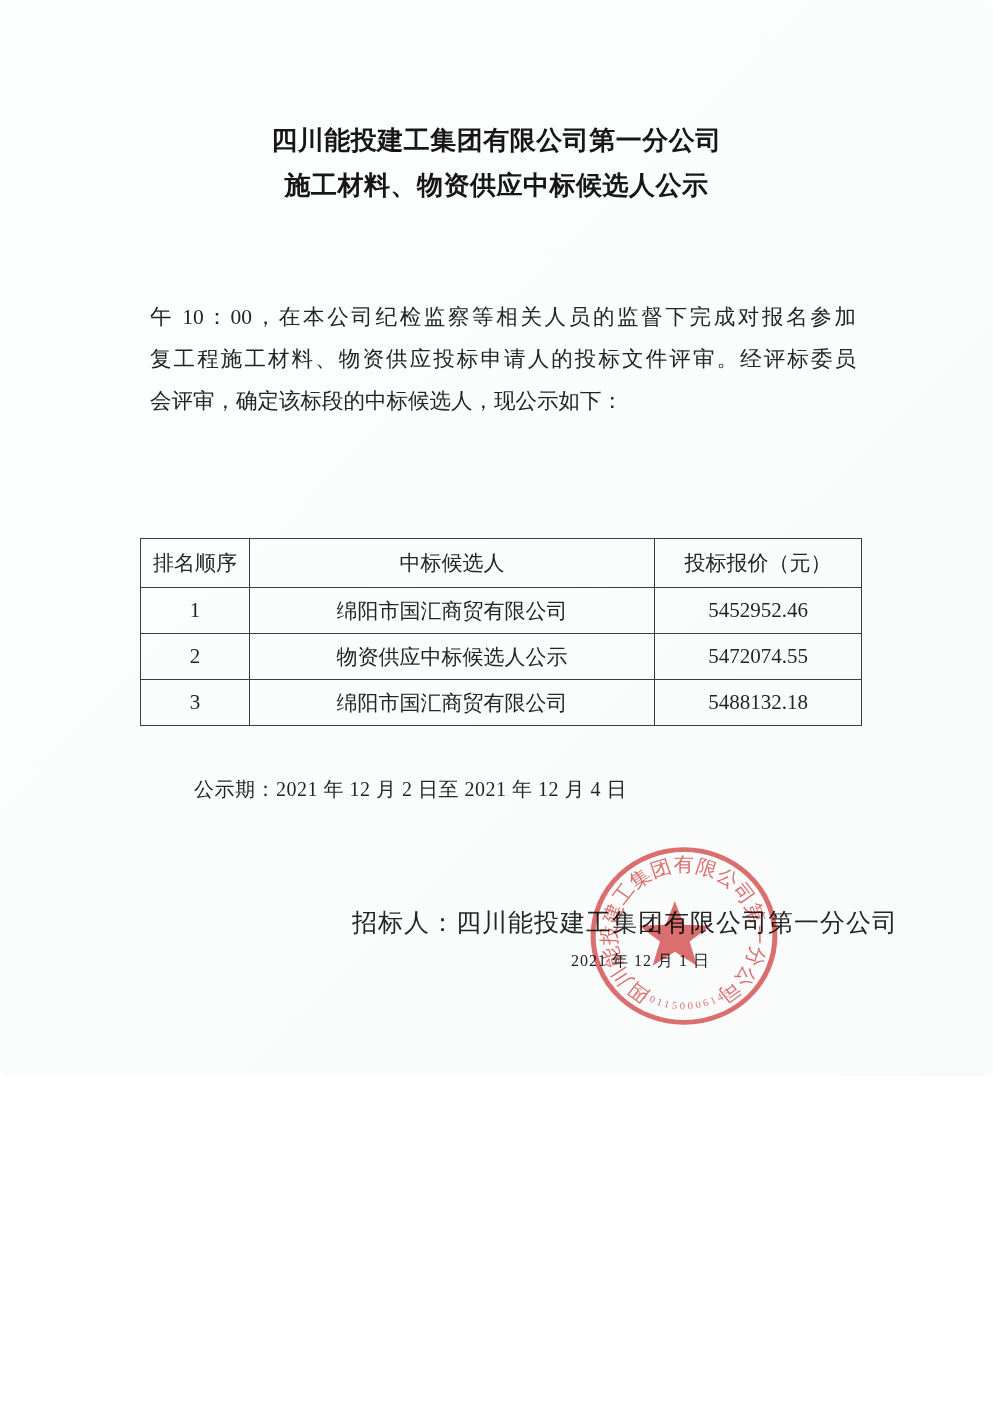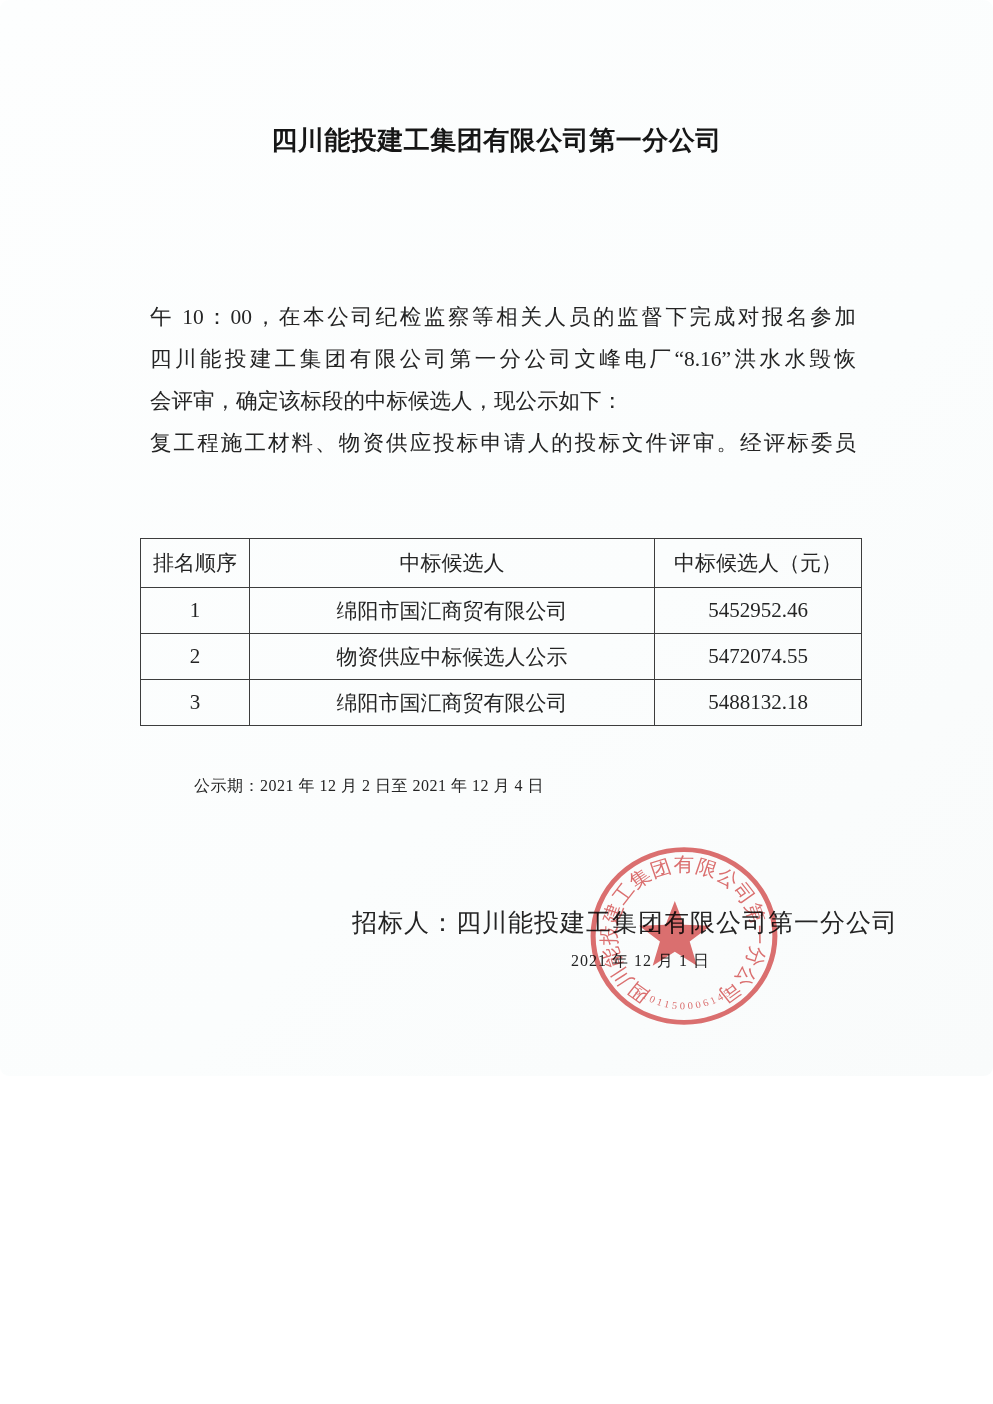--- a/index.html
+++ b/index.html
@@ -33,21 +33,21 @@
     border:1.6px solid #3d3d3d; text-align:center; vertical-align:middle;
     font-weight:400; padding:0;
   }
   .bid-table th { height:48px;margin-top:12px; }
   .bid-table td { height:45px; }
   .col-rank { width:108px; }
   .col-candidate { width:404px; }
   .col-price { width:206px; }
   .period {
     position:absolute; top:776px; left:194px;
-    font-size:16px; color:#242424; letter-spacing:0.5px;
+    font-size:20px; color:#242424; letter-spacing:0.5px;
   }
   .tenderer-line {
     position:absolute; top:906px; left:352px;
     font-size:25px; color:#242424; letter-spacing:1px;
   }
   .sign-date {
     position:absolute; top:951px; left:571px;
     font-size:16px; color:#242424; letter-spacing:1px;
   }
   .seal {
@@ -61,35 +61,35 @@
   .seal .ring-text { font-size:22.5px; letter-spacing:0.5px; }
   .seal .code-text { font-size:11.5px; letter-spacing:3.2px; }
 </style>
 </head>
 <body>
 
 <div class="page">
 
   <div class="title-block">
     <div>四川能投建工集团有限公司第一分公司</div>
+    <div>施工材料、物资供应中标候选人公示</div>
   </div>
 
   <div class="body-par">
     <div class="body-line">午 10：00，在本公司纪检监察等相关人员的监督下完成对报名参加</div>
-    <div class="body-line">四川能投建工集团有限公司第一分公司文峰电厂“8.16”洪水水毁恢</div>
+    <div class="body-line">复工程施工材料、物资供应投标申请人的投标文件评审。经评标委员</div>
     <div class="body-line last">会评审，确定该标段的中标候选人，现公示如下：</div>
-    <div class="body-line">复工程施工材料、物资供应投标申请人的投标文件评审。经评标委员</div>
   </div>
 
   <table class="bid-table">
     <thead>
       <tr>
         <th class="col-rank">排名顺序</th>
         <th class="col-candidate">中标候选人</th>
-        <th class="col-price">中标候选人（元）</th>
+        <th class="col-price">投标报价（元）</th>
       </tr>
     </thead>
     <tbody>
       <tr>
         <td>1</td>
         <td>绵阳市国汇商贸有限公司</td>
         <td>5452952.46</td>
       </tr>
       <tr>
         <td>2</td>

